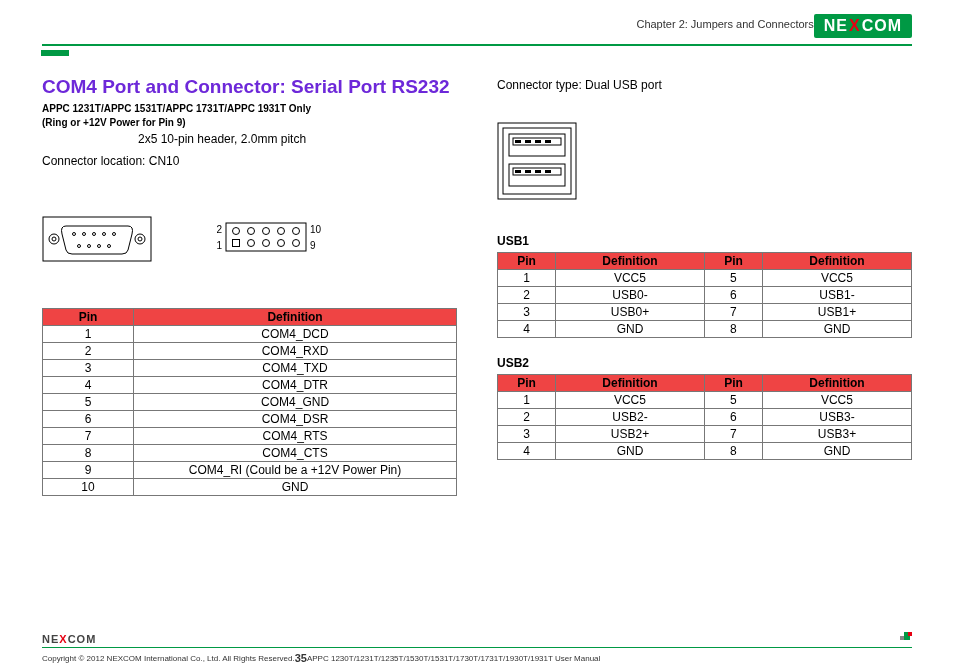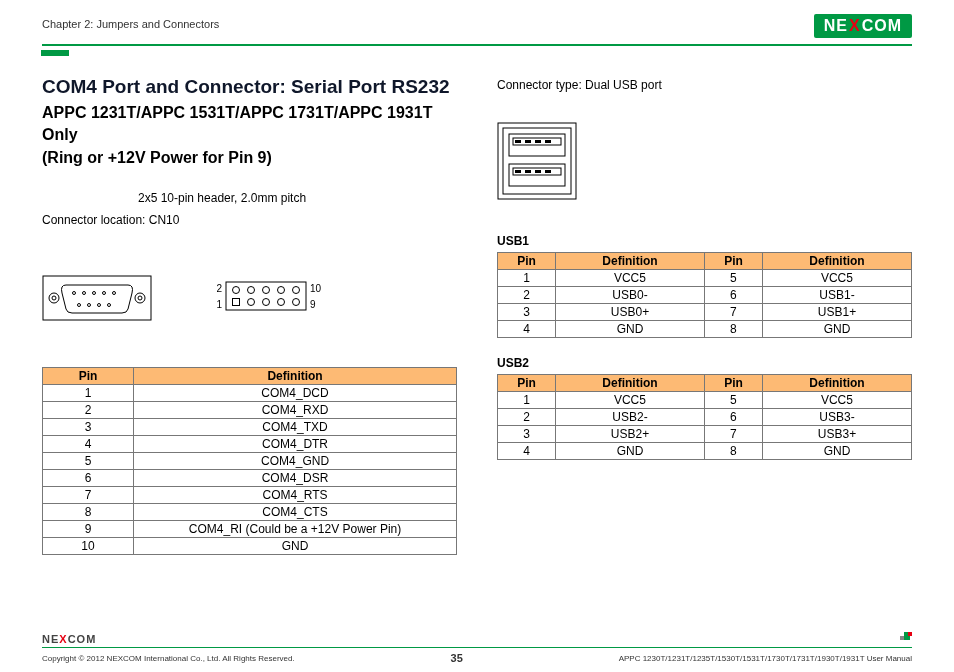--- a/index.html
+++ b/index.html
@@ -7,21 +7,21 @@
     width: 954px;
     height: 672px;
     background: #fff;
     font-family: "Helvetica Neue", Helvetica, Arial, sans-serif;
     color: #000;
     position: relative;
     padding: 14px 42px 0 42px;
   }
   .header {
     display: flex;
-    justify-content: space-between;
+    justify-content: flex-end;
     align-items: flex-start;
     height: 28px;
   }
   .chapter-title {
     font-size: 11px;
     color: #333;
     padding-top: 4px;
   }
   .logo-top {
     background: #009944;
@@ -49,28 +49,28 @@
     margin-left: -1px;
   }
   .columns {
     display: flex;
     gap: 40px;
   }
   .col { flex: 1; }
   h1.section-title {
     font-size: 19px;
     font-weight: bold;
-    color: #0f172a;
+    color: #6d28d9;
     margin-bottom: 4px;
   }
   .subtitle-bold {
-    font-size: 16px;
+    font-size: 10px;
     font-weight: bold;
     line-height: 1.4;
-    margin-bottom: 20px;
+    margin-bottom: 0;
   }
   .body-text {
     font-size: 12px;
     line-height: 1.5;
     margin-bottom: 4px;
   }
   .indent { padding-left: 96px; }
   .diagram-row {
     margin-top: 46px;
     margin-bottom: 46px;
@@ -90,39 +90,38 @@
     font-size: 12px;
   }
   table.pinout th, table.pinout td {
     border: 1px solid #777;
     padding: 1px 6px;
     text-align: center;
     font-weight: normal;
   }
   table.pinout th {
     font-weight: bold;
-    background: #fdba74;
+    background: #ef4444;
   }
   .usb-diagram {
     margin: 28px 0 30px 0;
   }
   .footer {
     position: absolute;
     left: 42px;
     right: 42px;
     bottom: 8px;
   }
   .footer-rule {
     height: 1px;
     background: #009944;
     margin-bottom: 4px;
   }
   .footer-row {
     display: flex;
-    justify-content: space-between;
     align-items: center;
     font-size: 8px;
     color: #333;
   }
   .footer-logo {
     font-size: 11px;
     font-weight: bold;
     letter-spacing: 1px;
     color: #444;
     margin-bottom: 2px;

